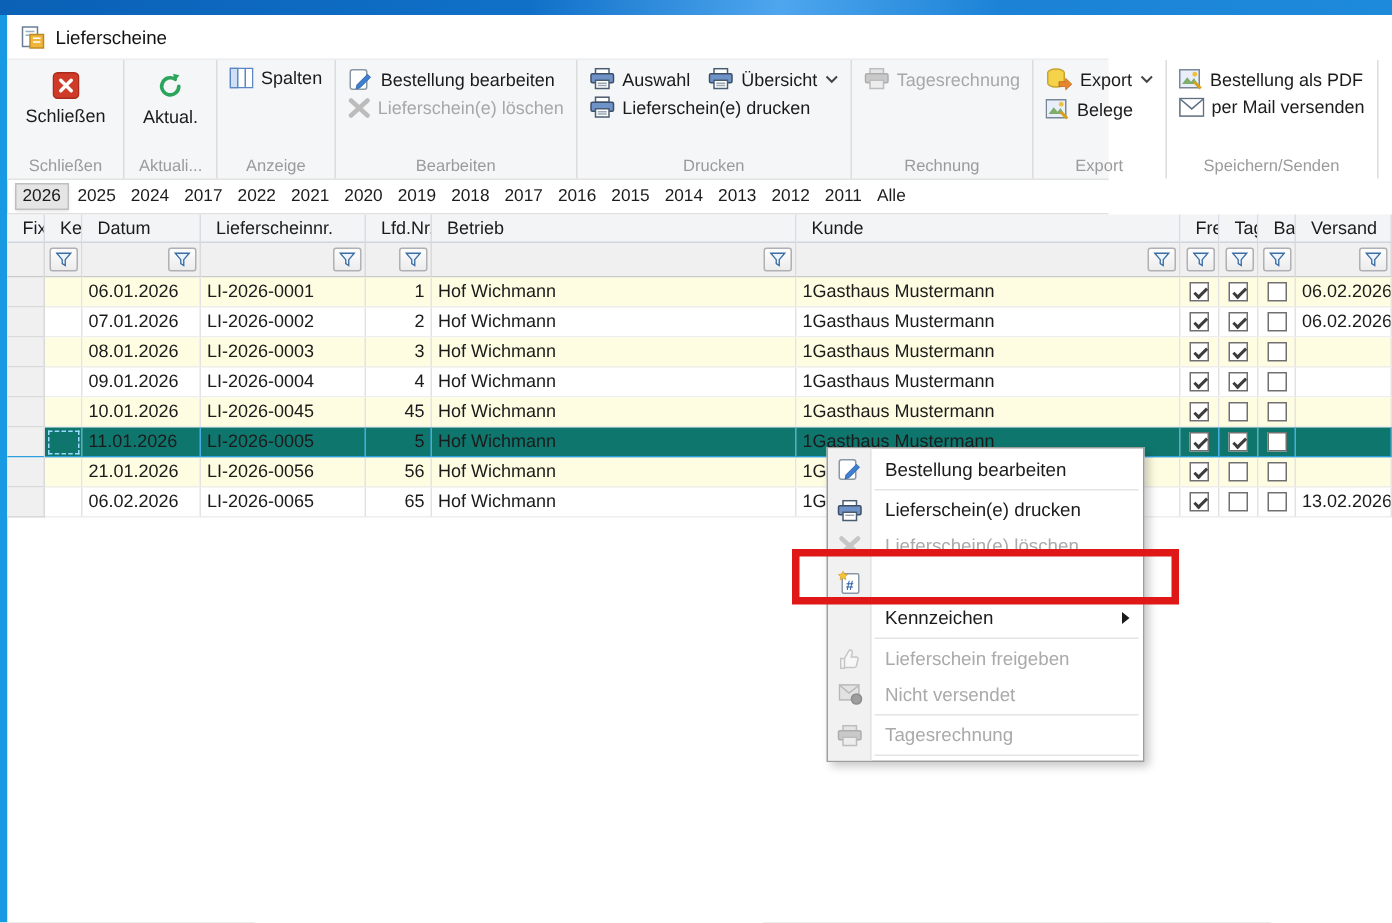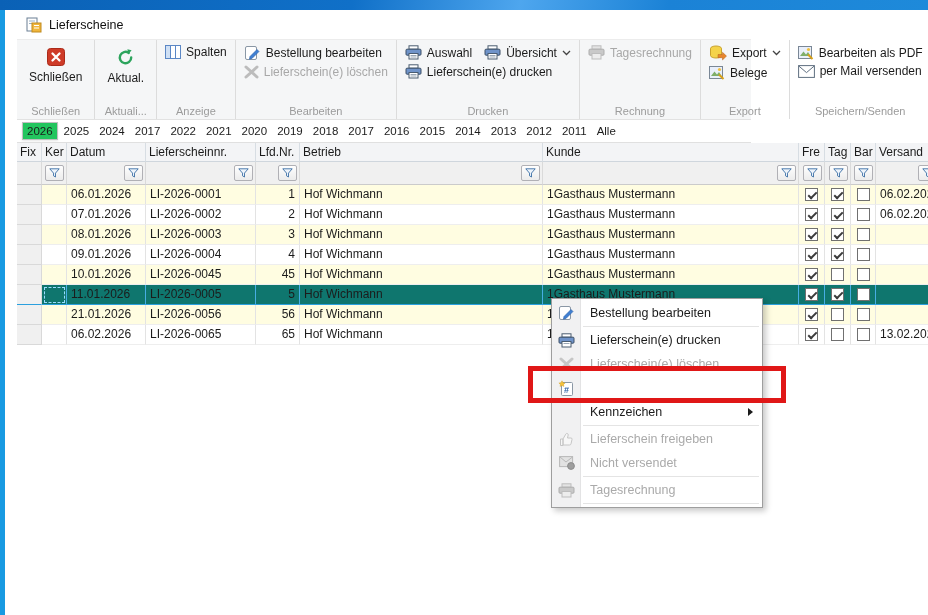--- a/index.html
+++ b/index.html
@@ -3,43 +3,43 @@
 <meta charset="utf-8">
 <style>
   * { margin:0; padding:0; box-sizing:border-box; }
   body { background:#ccc; }
   .screen{position:relative;width:928px;height:615px;overflow:hidden;background:#fff;
     font-family:"Liberation Sans",sans-serif;font-size:12px;color:#1b1b1b;}
   
   .desktop-top{position:absolute;left:0;top:0;width:928px;height:10px;
     background:linear-gradient(100deg,#0a61b6 0%,#1070c8 38%,#4ea6ee 56%,#1b82d6 72%,#1e8ada 100%);}
   .desktop-left{position:absolute;left:0;top:10px;width:5px;height:605px;background:#189ae2;}
-  .window{position:absolute;left:17px;top:10px;width:734px;height:605px;background:#fff;}
+  .window{position:absolute;left:5px;top:10px;width:734px;height:605px;background:#fff;}
   
   .titlebar{height:30px;display:flex;align-items:center;gap:7px;padding-left:9px;background:#fff;border-bottom:1px solid #ececec;}
   .titlebar .ttl{font-size:12.5px;color:#111;}
   
   .toolbar{height:80px;background:#f5f6f7;border-bottom:1px solid #e2e2e2;display:flex;align-items:stretch;}
   .tb-group{display:flex;flex-direction:column;align-items:center;padding:5px 8px 2px;border-right:1px solid #dcdcdc;}
   .tb-label{font-size:11px;color:#9b9b9b;text-align:center;margin-top:auto;padding-top:2px;white-space:nowrap;}
   .tb-big{display:flex;flex-direction:column;align-items:center;gap:4px;padding:3px 4px;white-space:nowrap;cursor:default;}
   .tb-rows{display:flex;flex-direction:column;gap:4px;align-self:flex-start;}
   .tb-row{display:flex;gap:12px;}
   .tb-btn{display:flex;align-items:center;gap:5px;white-space:nowrap;cursor:default;}
   .disabled{color:#a8a8a8;}
   .icon{display:inline-flex;align-items:center;justify-content:center;}
   
   .tabsbar{height:23px;display:flex;align-items:center;gap:2px;padding-left:5px;border-bottom:1px solid #e0e0e0;font-size:11.5px;}
   .tab{padding:2px 4px;cursor:default;}
-  .tab.active{border:1px solid #bfbfbf;background:#22c55e;box-shadow:0 1px 2px rgba(0,0,0,.10);}
+  .tab.active{border:1px solid #bfbfbf;background:#e5e5e5;box-shadow:0 1px 2px rgba(0,0,0,.10);}
   
   .grid{width:923px;}
   .trow{display:grid;grid-template-columns:25px 25px 79px 110px 44px 243px 256px 26px 26px 25px 1fr;}
   .th{height:19px;background:#f3f4f6;border-right:1px solid #d7dde3;border-bottom:1px solid #cfd6dd;
-    padding:2px 3px;white-space:nowrap;overflow:hidden;}
+    padding:2px 10px;white-space:nowrap;overflow:hidden;}
   .tf{height:23px;background:#f0f0f0;border-right:1px solid #dadada;border-bottom:1px solid #cbcbcb;
     display:flex;align-items:center;justify-content:flex-end;padding:0 1px;}
   .filterbtn{width:19px;height:16px;border:1px solid #b0b0b5;border-radius:2px;
     background:linear-gradient(#fefefe,#ececec);display:flex;align-items:center;justify-content:center;margin-right:1px;}
   .td{height:20px;border-right:1px solid #e3e3e3;border-bottom:1px solid #eeeeee;
     padding:2px 4px;white-space:nowrap;overflow:hidden;}
   .fixcell{background:#f0f0f0;border-right:1px solid #d9d9d9;border-bottom:1px solid #d9d9d9;}
   .drow.alt .td{background:#fffde1;}
   .drow.alt .td.fixcell{background:#f0f0f0;}
   .drow.sel .td{background:#0f766e;border-bottom-color:#2ba0de;border-right-color:#47aee4;}
@@ -270,21 +270,21 @@
           <div class="tb-row">
             <div class="tb-btn">
               <span class="icon">
                 <svg width="16" height="15">
                     <rect x="0.5" y="1.5" width="13" height="12" fill="#e9effa" stroke="#7a8796"></rect>
                     <path d="M2 11 l3.5-4.5 2.5 3 2-2.5 2.5 4z" fill="#7fae6a"></path>
                     <circle cx="10.5" cy="4.5" r="1.6" fill="#f0c040"></circle>
                     <path d="M10 9.5 l4.5 4.5" stroke="#d8a018" stroke-width="2"></path>
                   </svg>
               </span>
-              <span>Bearbeiten als PDF</span>
+              <span>Bestellung als PDF</span>
             </div>
           </div>
           <div class="tb-row">
             <div class="tb-btn">
               <span class="icon">
                 <svg width="17" height="13">
                     <rect x="0.6" y="0.6" width="15.8" height="11.8" fill="#fff" stroke="#5f6f80"></rect>
                     <path d="M1 1.2 L8.5 7.6 L16 1.2" fill="none" stroke="#5f6f80"></path>
                   </svg>
               </span>

